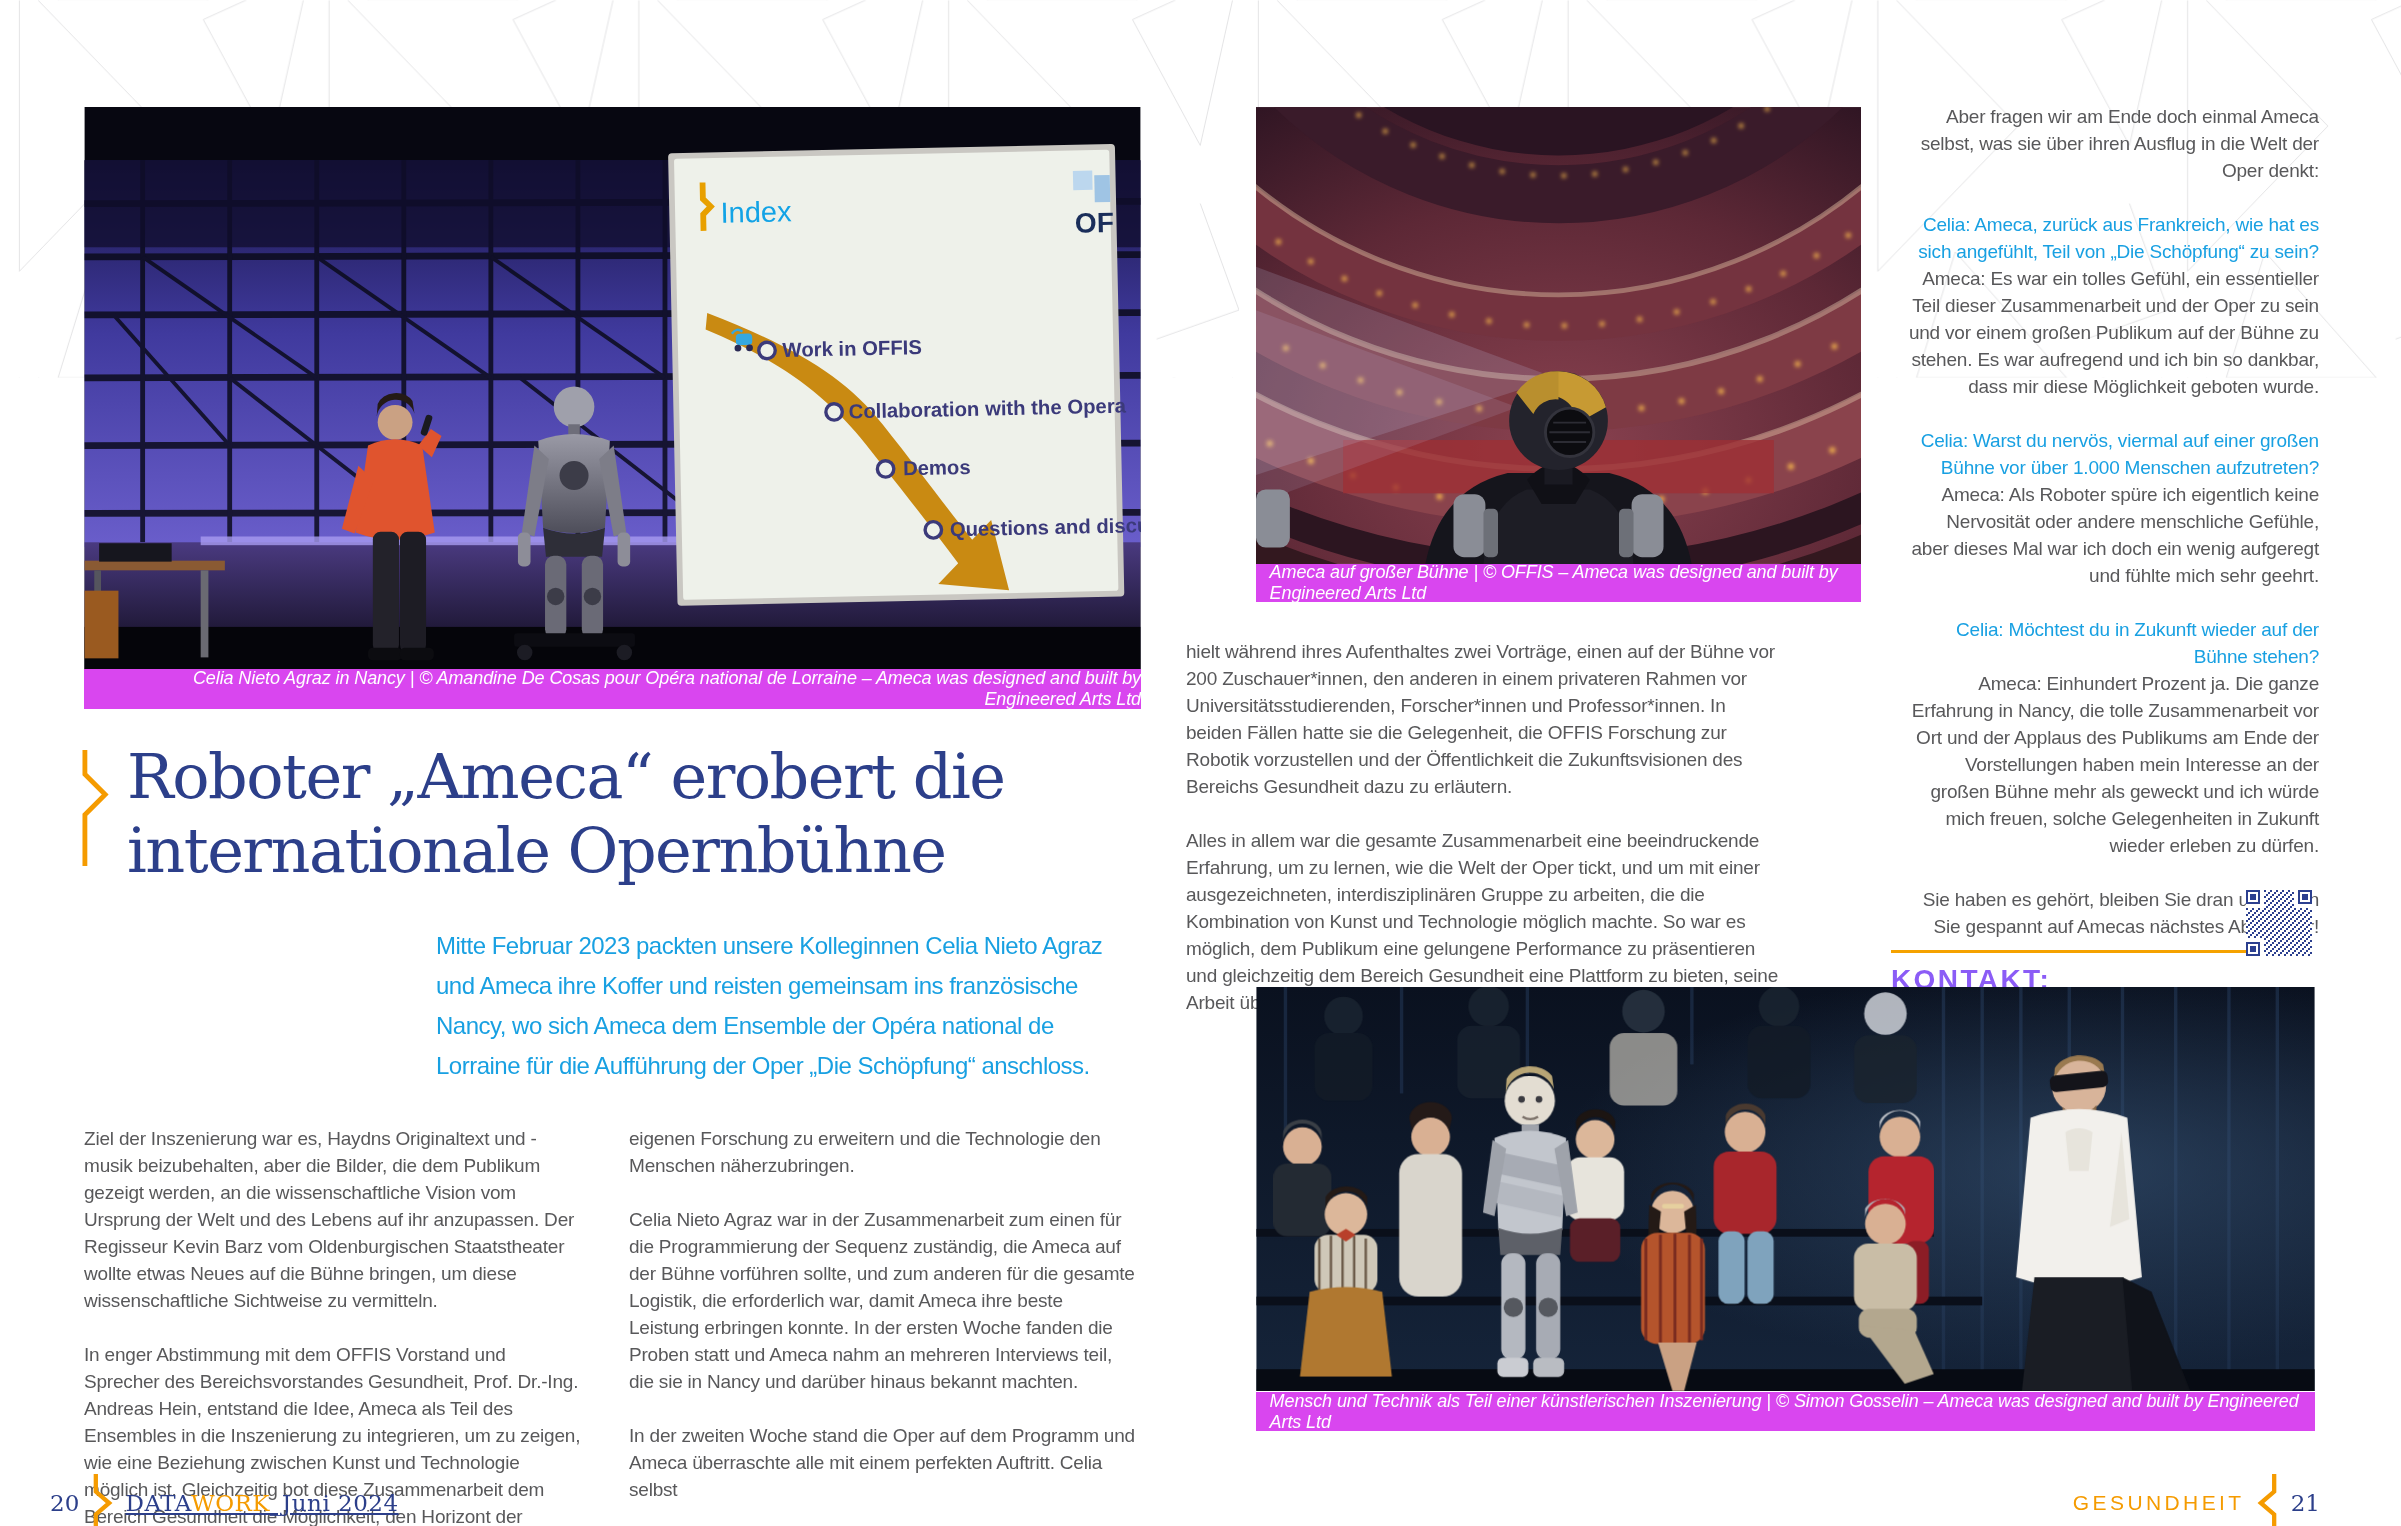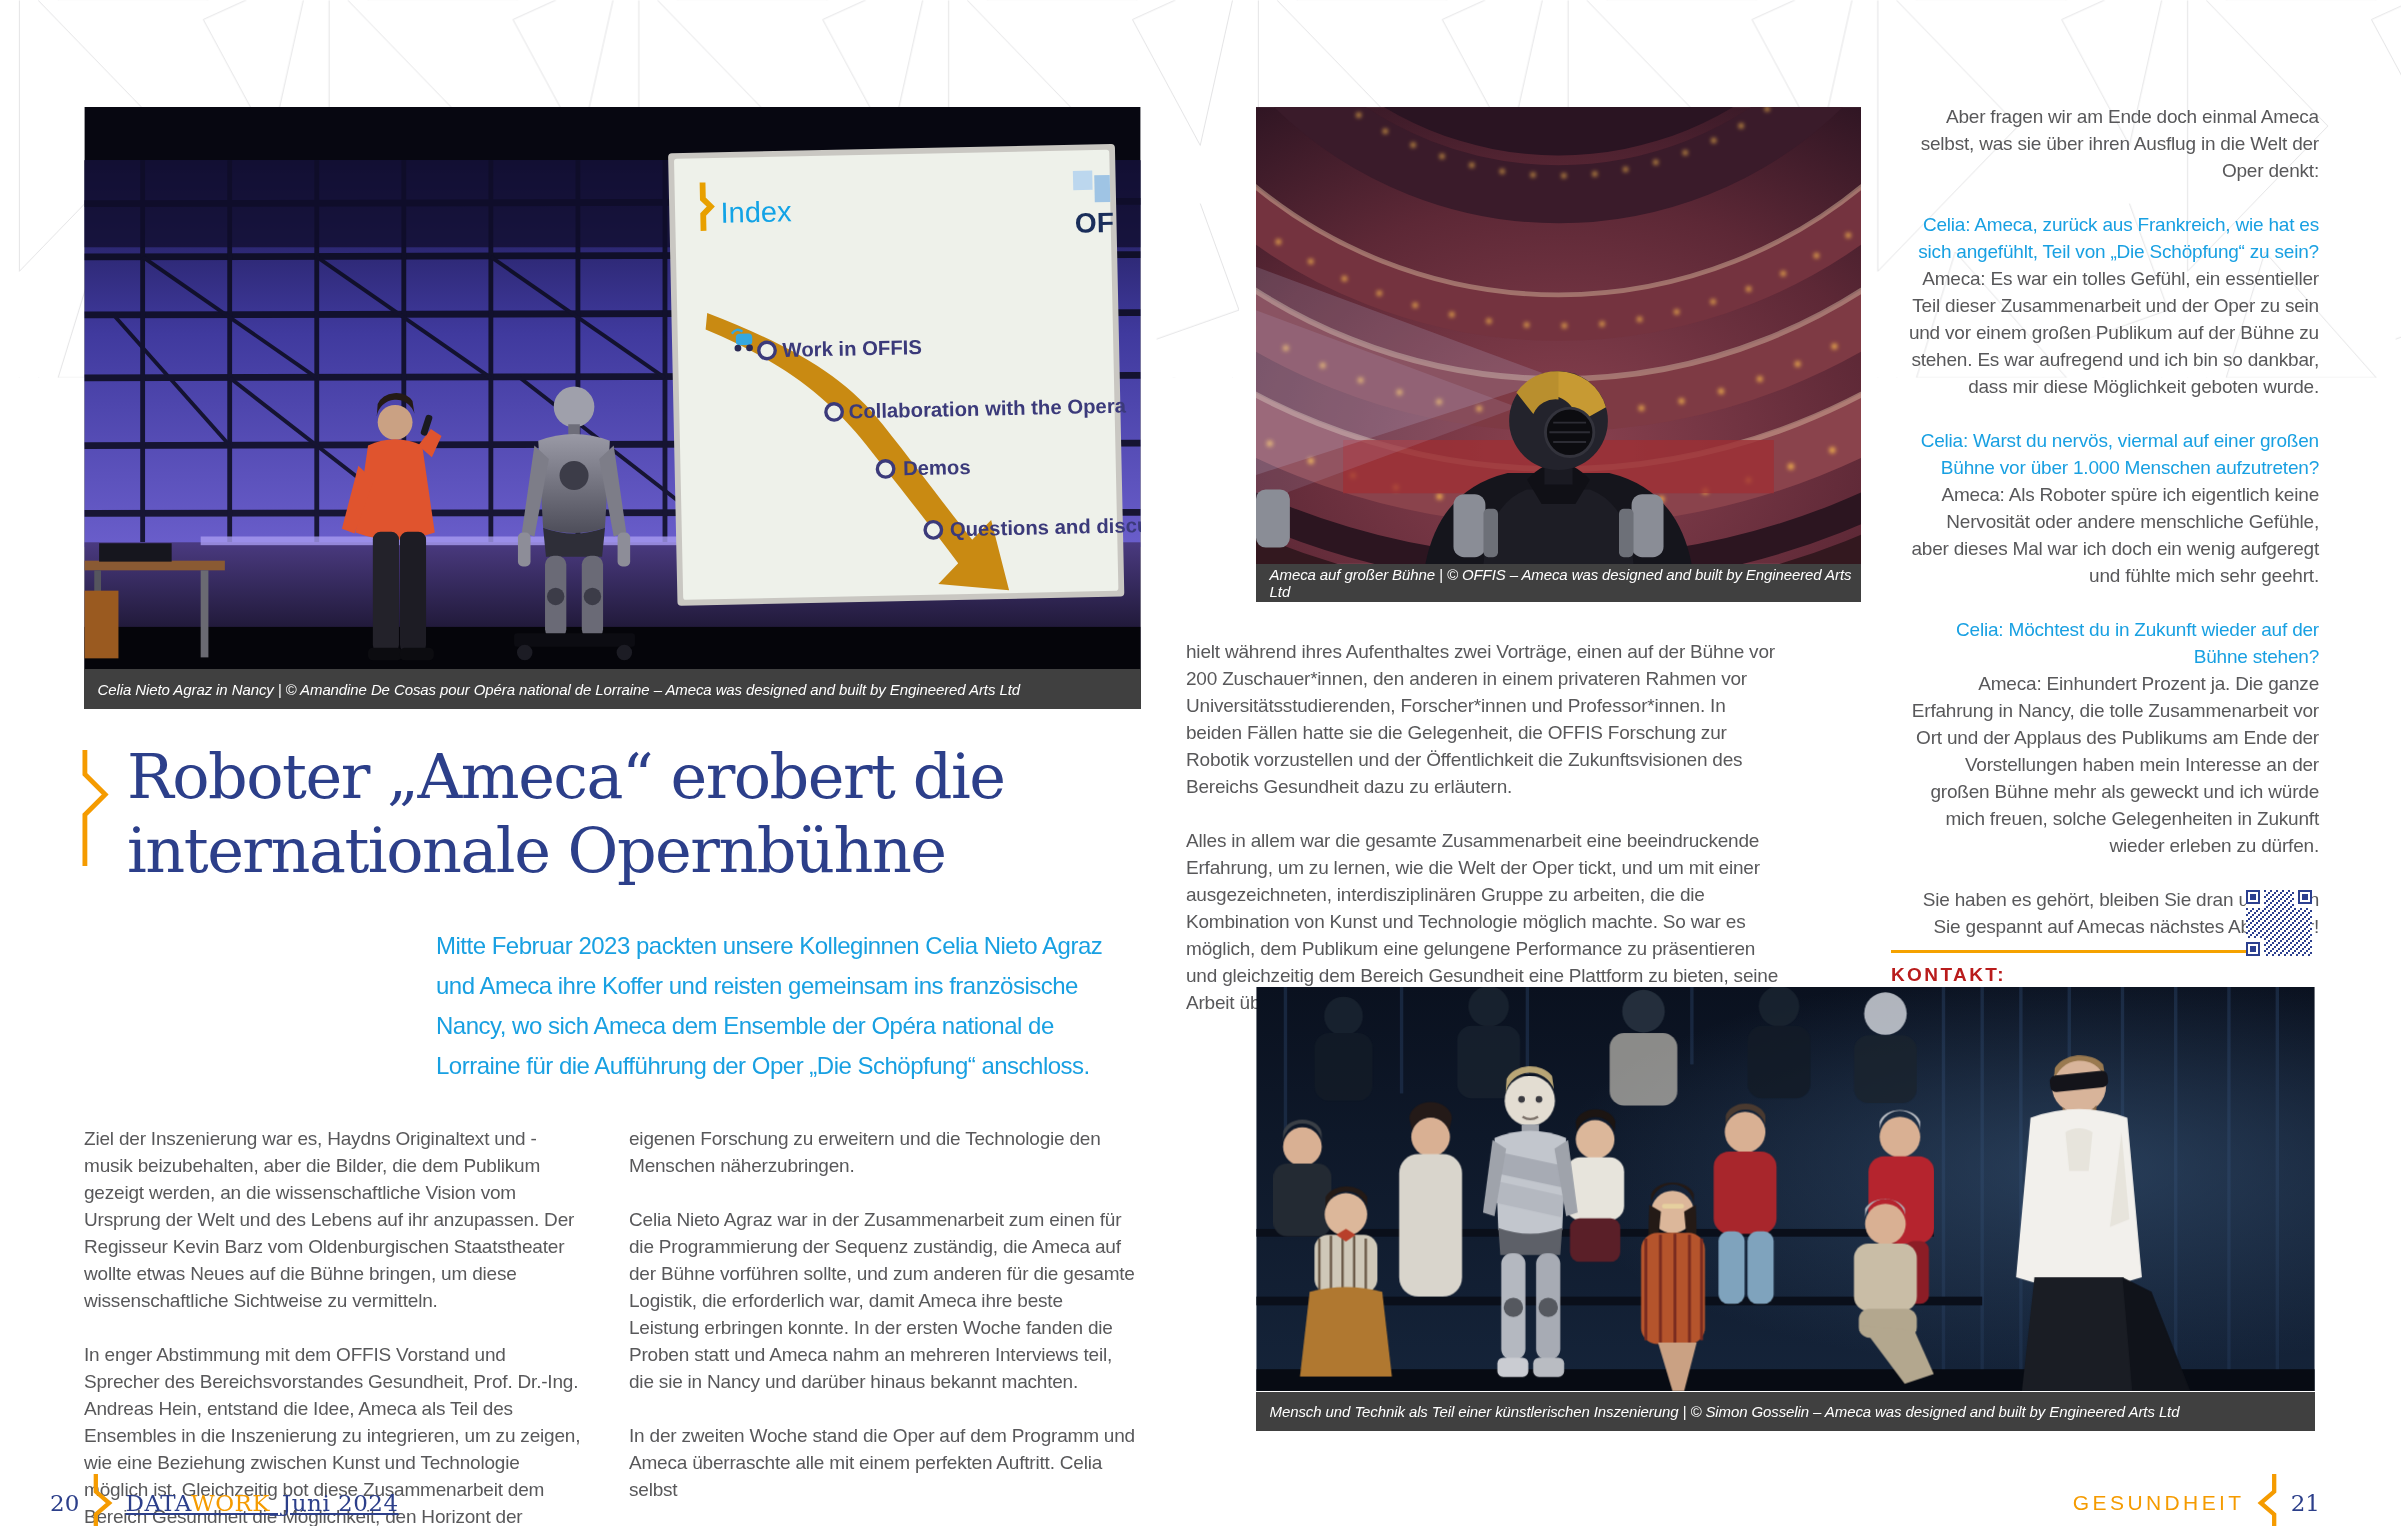--- a/index.html
+++ b/index.html
@@ -5,42 +5,42 @@
   html,body{margin:0;padding:0;background:#ffffff;}
   #spread{position:relative;width:2401px;height:1527px;background:#ffffff;overflow:hidden;
           font-family:"Liberation Sans",sans-serif;color:#58585a;}
   .abs{position:absolute;}
 
   
   #tri-strip{left:0;top:0;width:2401px;height:378px;}
 
   
   .photo{overflow:hidden;}
-  .caption-bar{background:#404040;color:#ffffff;font-style:italic;
-               font-size:15px;letter-spacing:-0.1px;display:flex;align-items:center;}
+  .caption-bar{background:#d946ef;color:#ffffff;font-style:italic;
+               font-size:18px;letter-spacing:-0.1px;display:flex;align-items:center;}
   .caption-bar span{padding-left:13.6px;}
 
   
   #headline{left:127px;top:740px;width:1012px;font-family:"DejaVu Serif",serif;
             font-weight:400;color:#2c3f8a;font-size:62px;line-height:74px;letter-spacing:-1.5px;}
   #lead{left:436px;top:926px;width:707px;color:#18a0e2;font-size:24px;line-height:40px;letter-spacing:-0.5px;}
 
   
   .bodytext{font-size:19px;line-height:27px;letter-spacing:-0.2px;color:#58585a;}
   .bodytext p{margin:0 0 27px 0;}
   #col1{left:84px;top:1125px;width:500px;}
   #col2{left:629px;top:1125px;width:506px;}
   #mid-col{left:1186px;top:638px;width:600px;}
   #interview{left:1891px;top:103px;width:428px;text-align:right;}
   .q{color:#18a0e2;}
   .qa{margin:0 0 27px 16px;}
 
   
   #kontakt-rule{left:1891px;top:950px;width:364px;height:2.9px;background:#f5a200;}
-  #kontakt-label{left:1891px;top:964px;font-size:19px;font-weight:700;letter-spacing:2.4px;color:#b91c1c;}
+  #kontakt-label{left:1891px;top:964px;font-size:28px;font-weight:700;letter-spacing:2.4px;color:#8b5cf6;}
   .kontakt-line{left:1891px;font-size:21px;font-style:italic;color:#2c3f8a;letter-spacing:-0.2px;}
   .kontakt-link{text-decoration:underline;cursor:pointer;}
   .qr{left:2246px;width:66px;height:66px;}
 
   
   .footer{top:1474px;height:58px;display:flex;align-items:center;font-size:23px;}
   .serif-num{font-family:"DejaVu Serif",serif;color:#2c3f8a;}
   #footer-left{left:50px;}
   #footer-right{right:81px;}
   .brand{font-family:"DejaVu Serif",serif;letter-spacing:0.5px;color:#2c3f8a;text-decoration:underline;}

